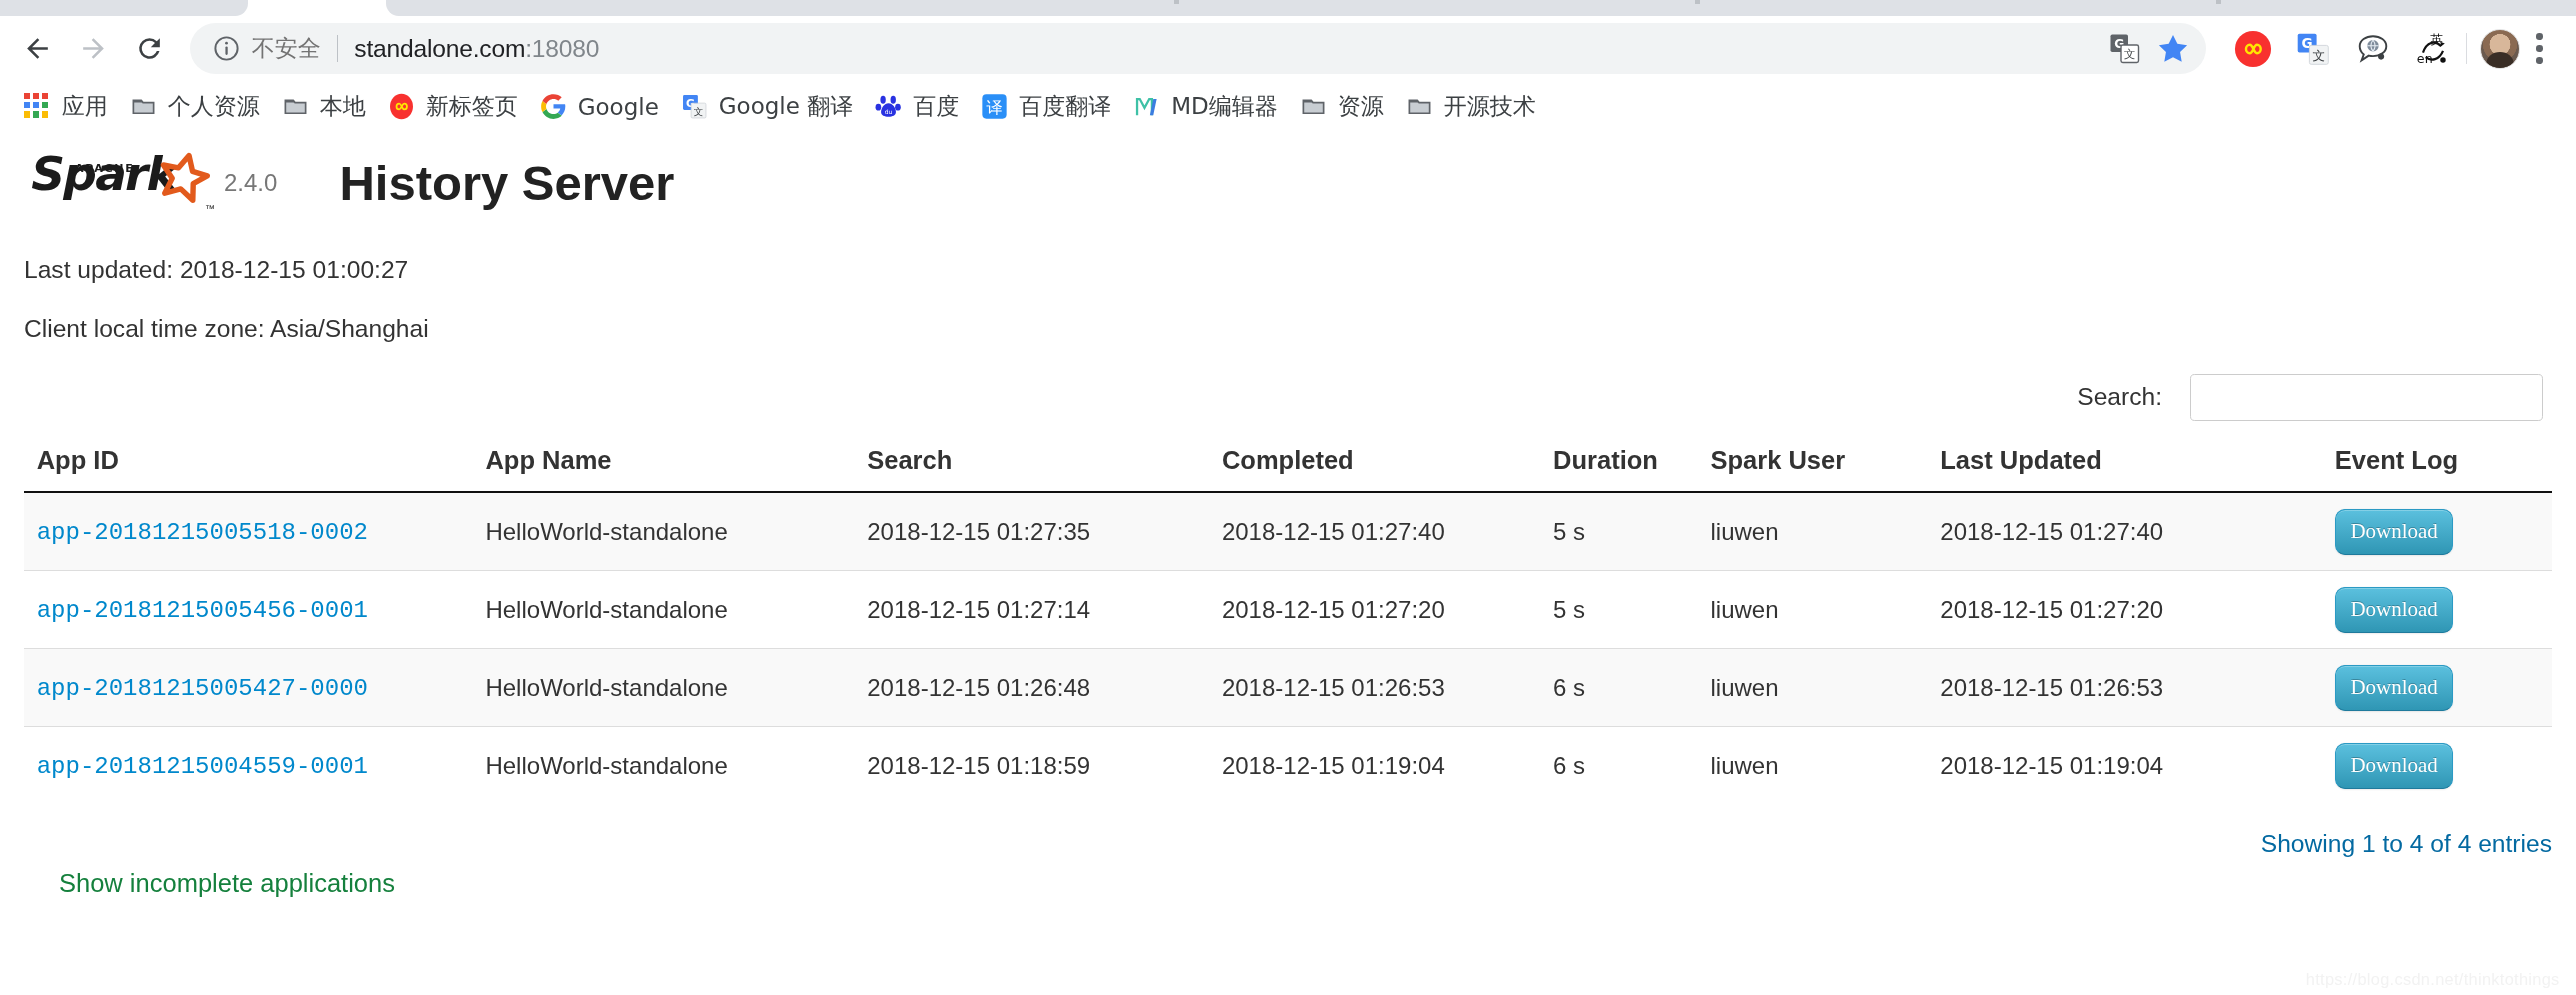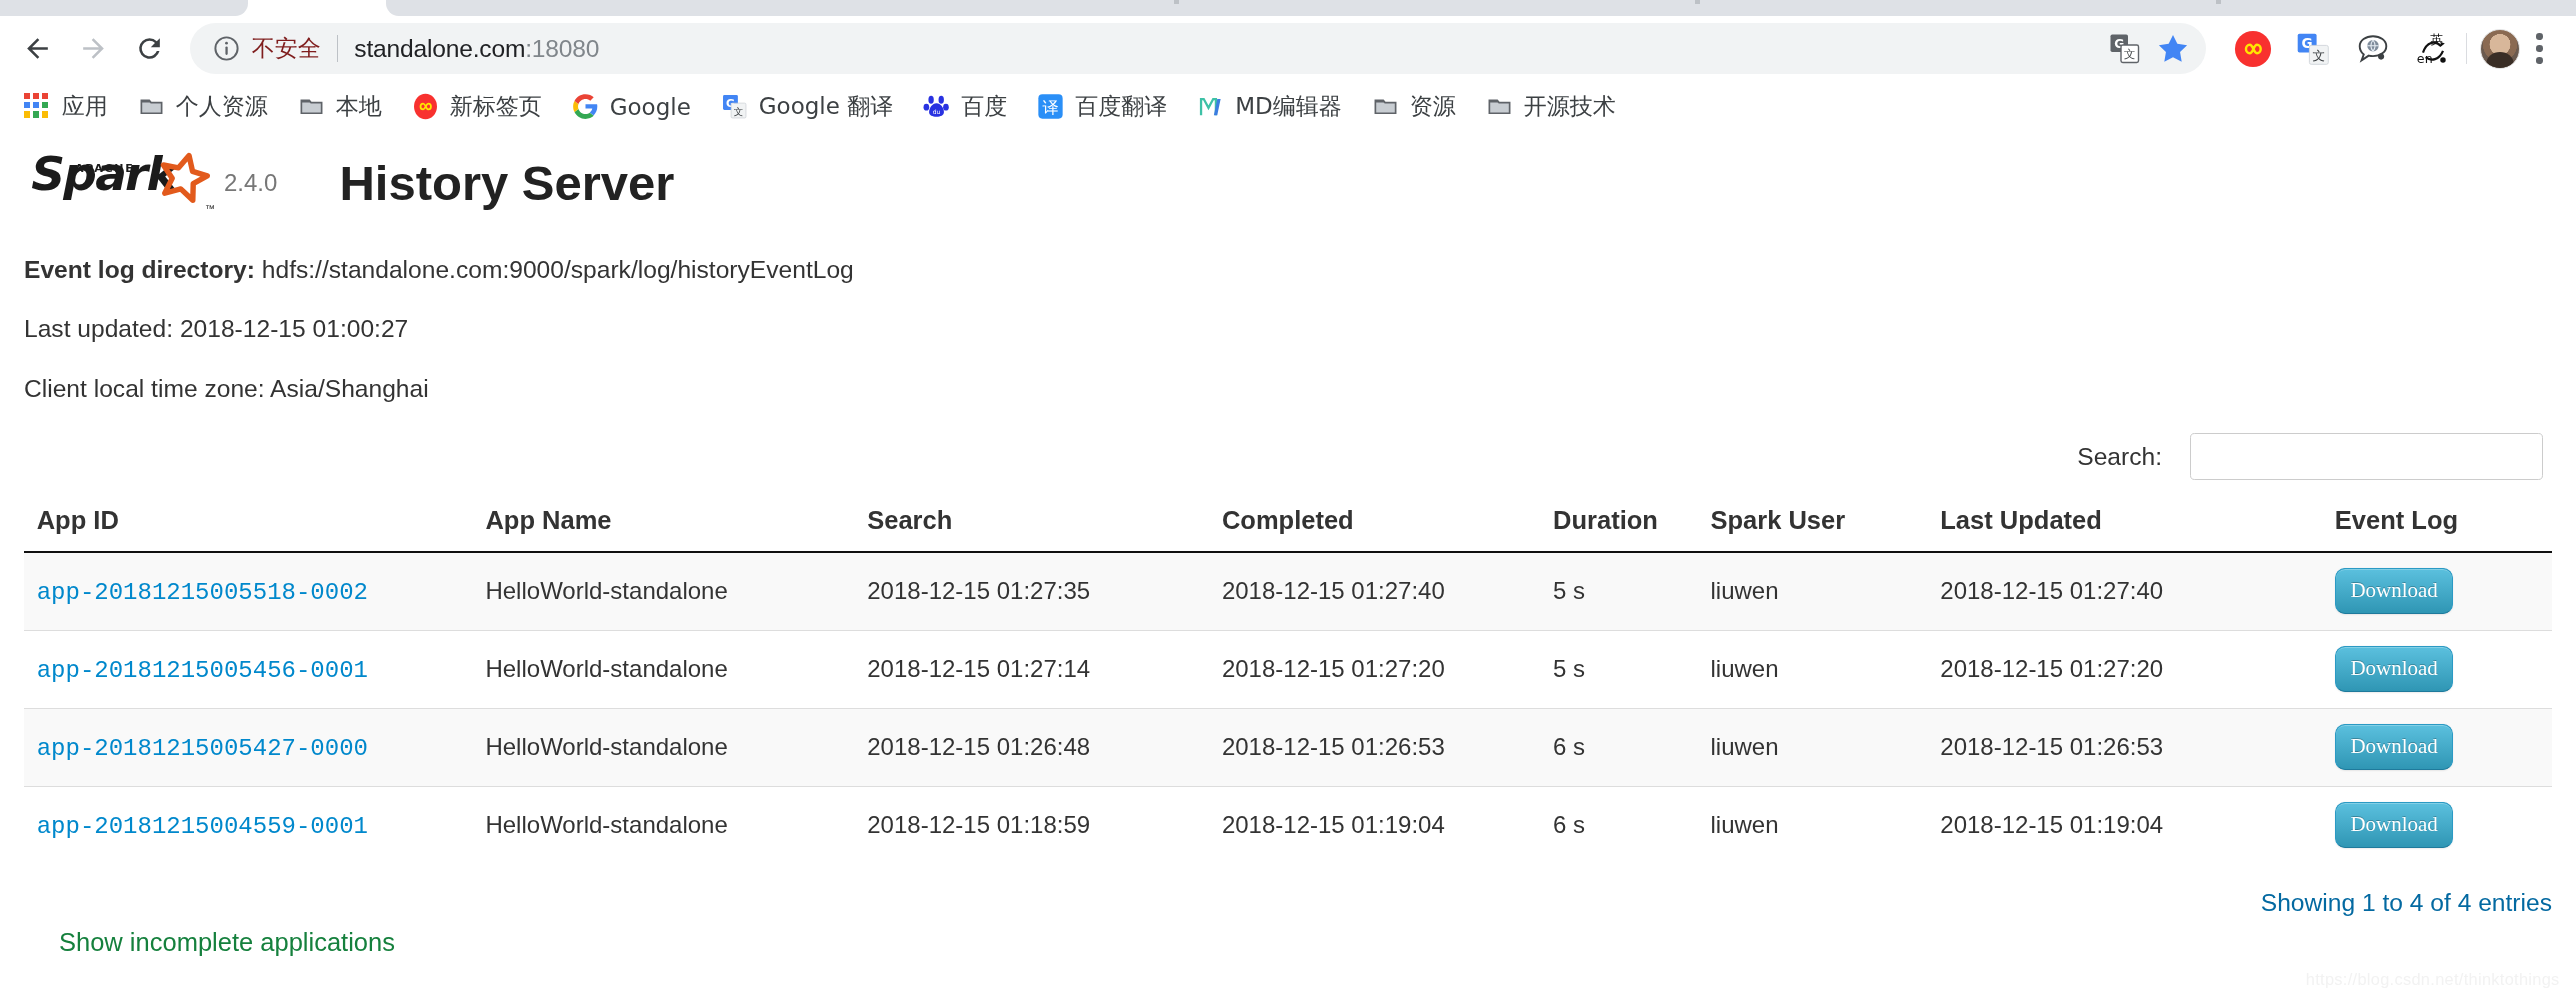--- a/index.html
+++ b/index.html
@@ -62,21 +62,21 @@
     border-radius: 25.5px;
     display: flex;
     align-items: center;
     padding: 0 12.7px 0 22px;
     margin: 0 7.3px 0 12.7px;
     min-width: 0;
   }
   .omni-info { flex: 0 0 auto; display: flex; align-items: center; }
   .omni-secure {
     font-size: 23px;
-    color: #7f1d1d;
+    color: #737373;
     margin-left: 11px;
     white-space: nowrap;
     font-family: "DejaVu Sans", sans-serif;
   }
   .omni-sep {
     width: 0.9px; height: 27px; background: #bdc1c6;
     margin: 0 16.4px;
     flex: 0 0 auto;
   }
   .omni-url {
@@ -106,21 +106,21 @@
   .kebab { width: 31px; display: flex; flex-direction: column; align-items: center; gap: 5.5px; }
   .kebab i { width: 6.4px; height: 6.4px; border-radius: 50%; background: #5f6368; display: block; }
 
   
   .bookmarks {
     height: 51px;
     background: #ffffff;
     display: flex;
     align-items: center;
     padding: 0 12.7px;
-    gap: 8px;
+    gap: 0;
     border-bottom: 0.9px solid #ffffff;
   }
   .bm {
     display: flex; align-items: center;
     height: 40px;
     padding: 0 11px;
     border-radius: 5.5px;
     gap: 11px;
     white-space: nowrap;
   }
@@ -537,23 +537,20 @@
         <svg class="spark-star" width="56" height="53" viewBox="0 0 62 58">
           <path d="M33 4 L41 20 L58 21 L45 33 L49 51 L33 42 L17 51 L21 33 L8 21 L25 20 Z" fill="none" stroke="#e25a1c" stroke-width="6" stroke-linejoin="round" transform="rotate(14 33 28)"></path>
         </svg>
         <span class="spark-tm">™</span>
       </div>
       <span class="spark-version">2.4.0</span>
       <h1 class="page-title">History Server</h1>
     </div>
 
     <div class="info-list">
-      <div class="info-line">
-        <b>Event log directory:</b><span> hdfs://standalone.com:9000/spark/log/historyEventLog</span>
-      </div>
       <div class="info-line">Last updated: 2018-12-15 01:00:27</div>
       <div class="info-line">Client local time zone: Asia/Shanghai</div>
     </div>
 
     <div class="search-row">
       <label class="search-label">Search:</label>
       <input class="search-input" type="text" value="" placeholder="" style="">
     </div>
 
     <table class="apps">

